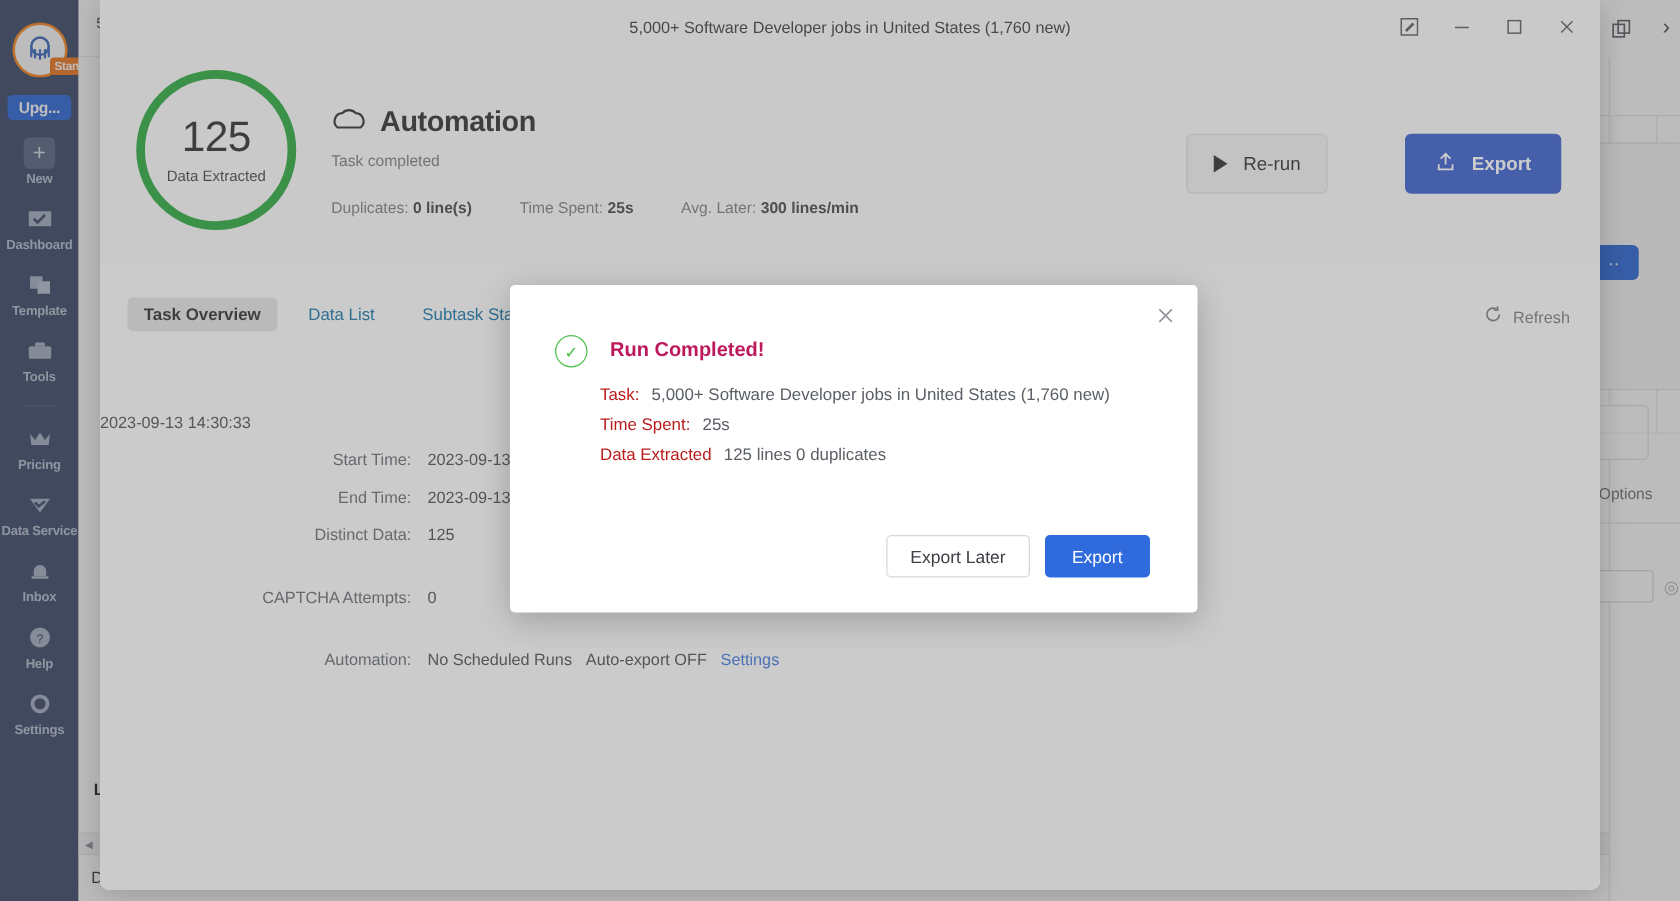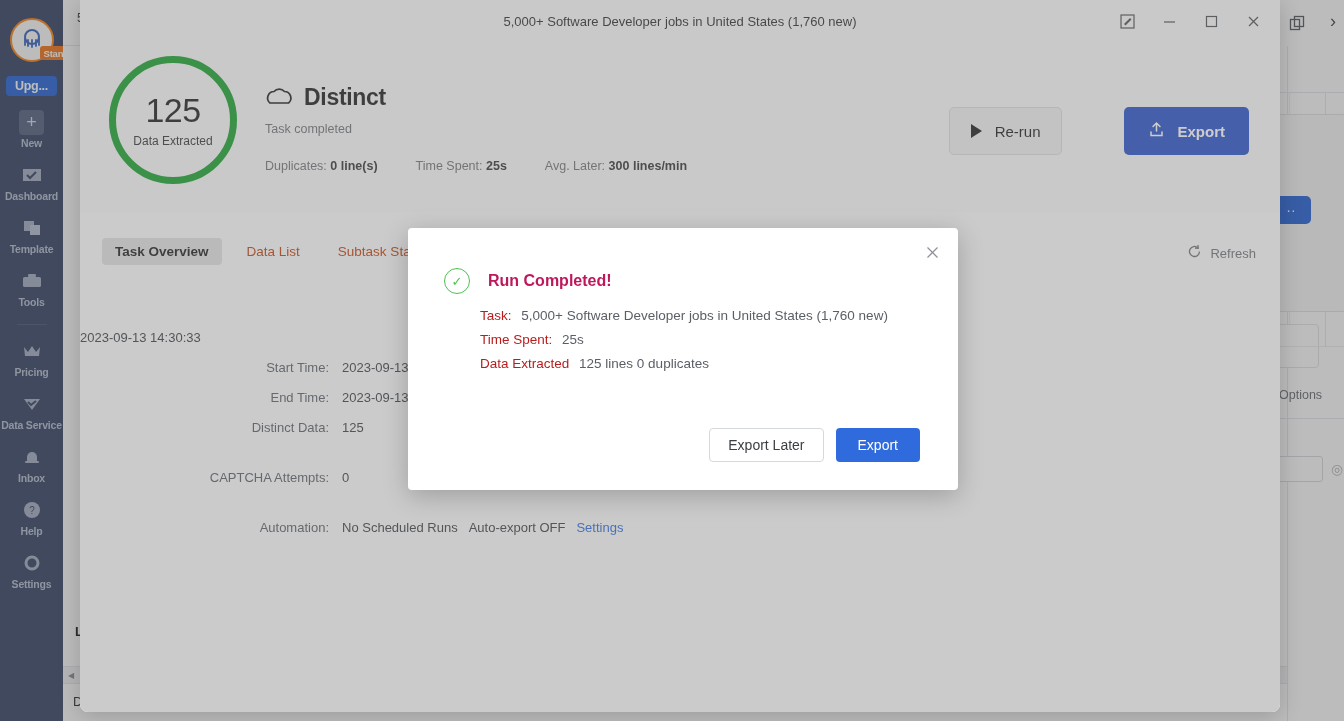--- a/index.html
+++ b/index.html
@@ -181,21 +181,21 @@
   }
   .btn-rerun .tri { width:0;height:0;border-left:11px solid #1b1b1b;border-top:7px solid transparent;border-bottom:7px solid transparent; }
   .btn-export-main {
     background:#2850c8; border-radius:5px; padding:0 24px; height:48px;
     display:flex; align-items:center; gap:12px; color:#fff; font-size:15px; font-weight:bold;
   }
 
   .tw-body { position:absolute; left:0; right:0; top:212px; bottom:0; background:#fdfdfd; }
   .tabs { position:absolute; left:22px; top:26px; display:flex; gap:12px; }
   .tab {
-    font-size:13.5px; color:#c2410c; padding:6px 13px; border-radius:4px;
+    font-size:13.5px; color:#0369a1; padding:6px 13px; border-radius:4px;
   }
   .tab.active { background:#e3e3e3; color:#1b1b1b; font-weight:bold; }
   .refresh {
     position:absolute; right:24px; top:32px; display:flex; align-items:center; gap:8px;
     font-size:13px; color:#6e7277;
   }
 
   .detail-list { position:absolute; left:0; top:118px; width:620px; }
   .drow { display:flex; align-items:center; margin-bottom:15px; }
   .drow .k {
@@ -436,21 +436,21 @@
         <div class="cap">Data Extracted</div>
       </div>
 
       <div class="status-block">
         <div class="status-row">
           <span>
             <svg width="28" height="20" viewBox="0 0 28 20">
               <path d="M5 17 a6.5 6.5 0 0 1 4 -11.5 a7 7 0 0 1 10.5 0 a6.5 6.5 0 0 1 4 11.5 z" fill="none" stroke="#1b1b1b" stroke-width="1.7" stroke-linejoin="round"></path>
             </svg>
           </span>
-          <span class="status-title">Distinct</span>
+          <span class="status-title">Automation</span>
         </div>
         <div class="status-sub">Task completed</div>
         <div class="stats-row">
           <div>
             <span>Duplicates:</span>
             <b>0 line(s)</b>
           </div>
           <div>
             <span>Time Spent:</span>
             <b>25s</b>

